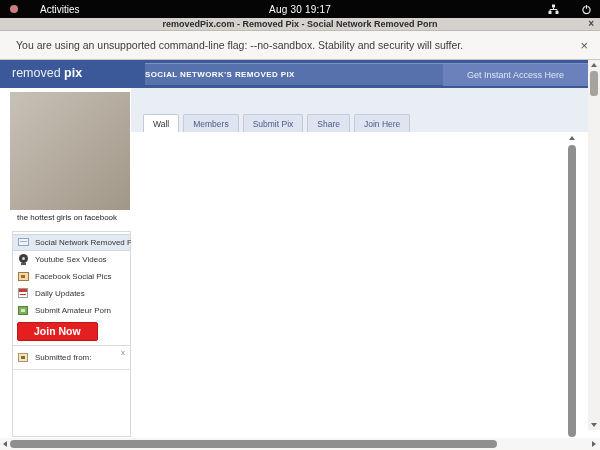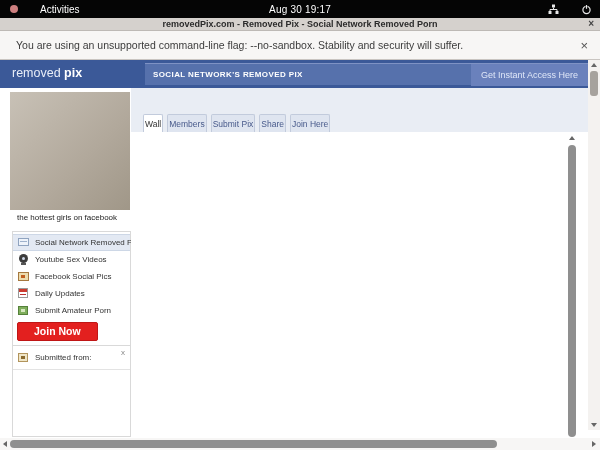--- a/index.html
+++ b/index.html
@@ -49,23 +49,23 @@
 
   
   .site-header { position:absolute; left:0; top:60px; width:600px; height:28px; background:#3b5998; }
   .logo { position:absolute; left:12px; top:6px; font-size:12.5px; color:#e9eef8; }
   .logo b { color:#fff; }
   .banner {
     position:absolute; left:145px; top:3px; width:443px; height:22px;
     background:#5671ac; border-top:1px solid #7e92c4;
     display:flex; align-items:center;
   }
-  .banner .banner-text { margin-left:8px; font-size:8px; font-weight:bold; color:#fff; letter-spacing:.4px; }
+  .banner .banner-text { margin-left:0; font-size:8px; font-weight:bold; color:#fff; letter-spacing:.4px; }
   .banner .cta {
-    position:absolute; right:0; top:0; height:22px; padding:0 10px;
+    position:absolute; right:0; top:0; height:22px; padding:0 24px;
     background:#6a81bc; display:flex; align-items:center;
     font-size:9px; color:#dfe7f8;
   }
 
   
   .band { position:absolute; left:131px; top:88px; width:457px; height:44px; background:#e9edf4; }
 
   
   .photo-ph {
     position:absolute; left:10px; top:92px; width:120px; height:118px;
@@ -107,21 +107,21 @@
   .submitted-row {
     position:relative; height:24px; display:flex; align-items:center;
     font-size:8px; color:#333; padding-left:5px;
     border-bottom:1px solid #e3e3e3;
   }
   .submitted-row .row-close { position:absolute; right:5px; top:2px; font-size:8px; color:#888; }
 
   
   .tabs { position:absolute; left:143px; top:114px; height:18px; display:flex; gap:4px; }
   .tab {
-    height:18px; padding:0 1px; display:flex; align-items:center;
+    height:18px; padding:0 9px; display:flex; align-items:center;
     background:#dfe5f0; border:1px solid #c2cbdc; border-bottom:none;
     border-radius:2px 2px 0 0; font-size:8.5px; color:#47598a; white-space:nowrap;
   }
   .tab.active { background:#fff; color:#333; position:relative; z-index:2; }
 
   
   .content { position:absolute; left:131px; top:132px; width:457px; height:306px; background:#fff; }
 
   
   .tri { width:0; height:0; position:absolute; }

